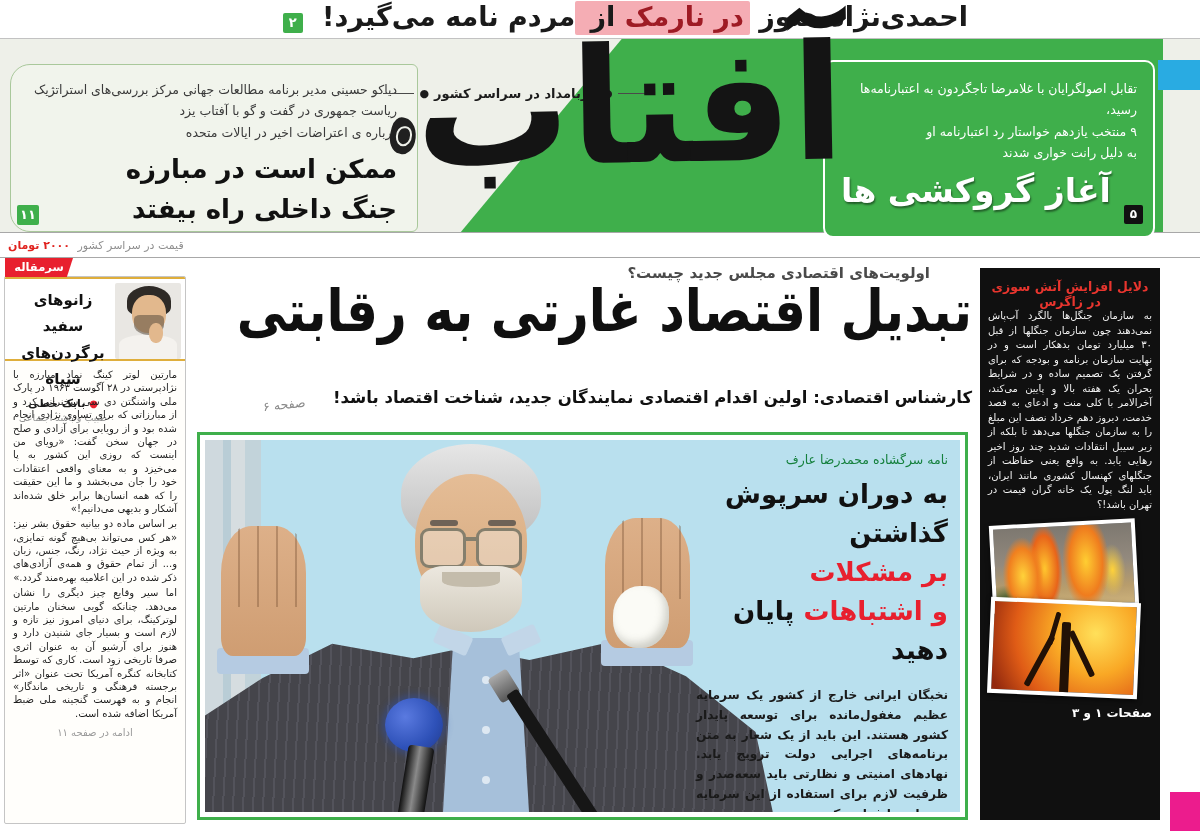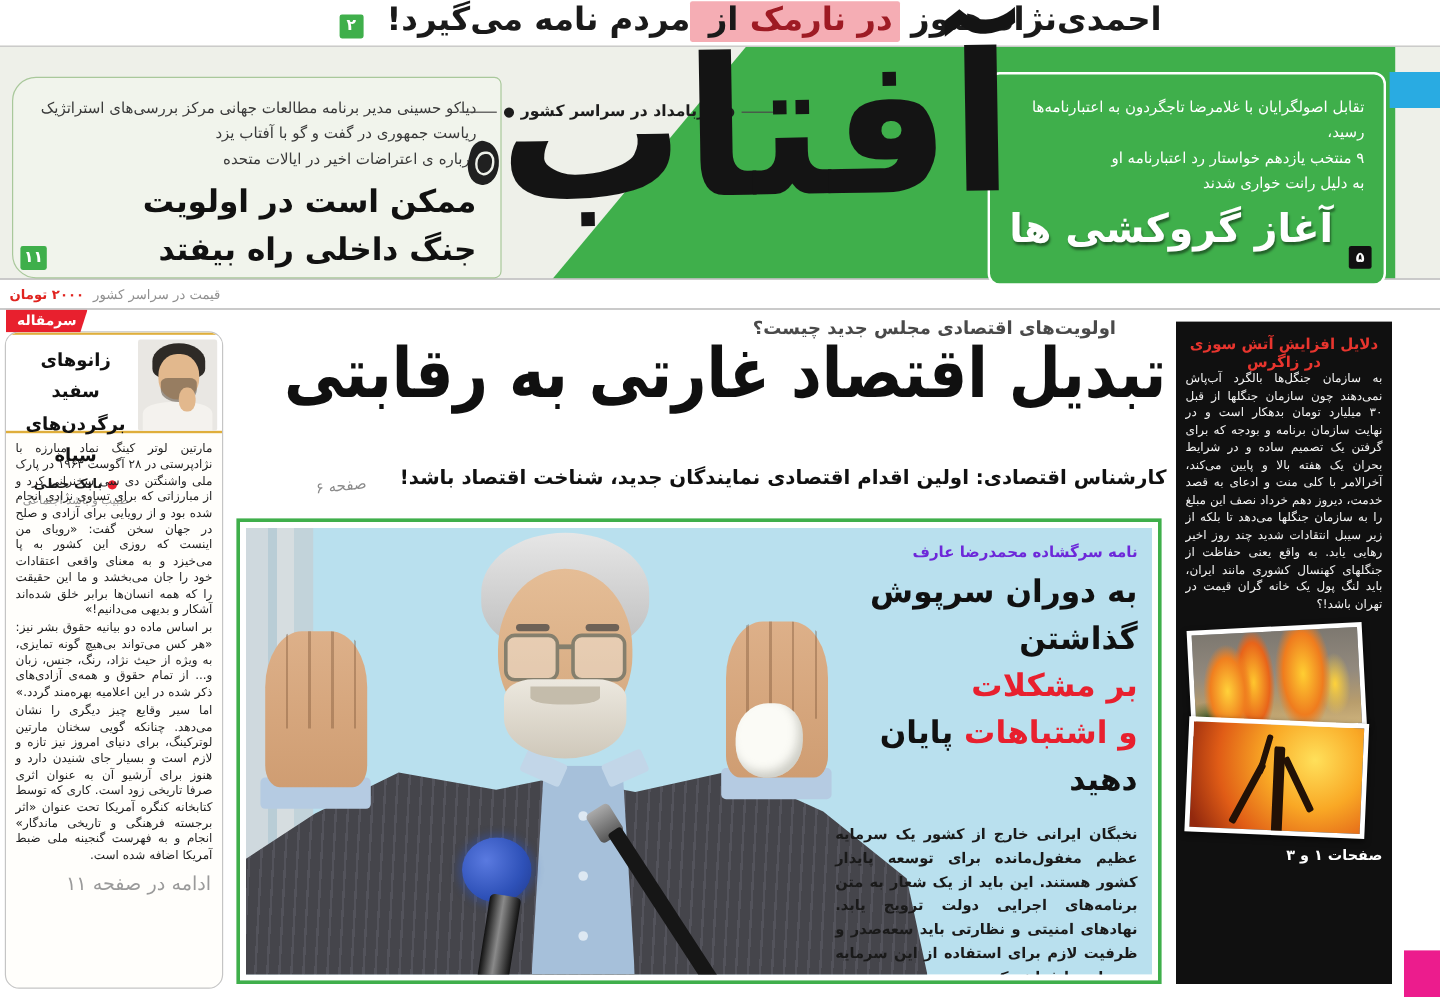--- a/index.html
+++ b/index.html
@@ -52,36 +52,36 @@
   .magenta-marker{top:792px;left:1170px;width:30px;height:39px;background:#ec1c8d}
 
   
   .lead-kicker{top:264px;right:270px;direction:rtl;font-size:15px;font-weight:bold;color:#4a4a4a}
   .lead-headline{top:278px;right:228px;direction:rtl;font-size:50px;font-weight:bold;color:#101010;white-space:nowrap;letter-spacing:-2px;transform:scaleY(1.15);transform-origin:top right}
   .lead-subhead{top:388px;right:228px;direction:rtl;font-size:16.5px;font-weight:bold;color:#111;white-space:nowrap;letter-spacing:-0.5px}
   .lead-pageref{top:397px;left:263px;font-size:12.5px;color:#8a8a8a;transform:rotate(-6deg)}
 
   
   .edit-tab{top:258px;left:5px;width:68px;height:19px;background:#e8202e;color:#fff;font-size:11.5px;font-weight:bold;text-align:center;line-height:19px;clip-path:polygon(0 0,100% 0,91% 100%,0 100%);z-index:2}
-  .edit-box{top:276px;left:4px;width:182px;height:548px;background:#fffefb;border:1px solid #c5c5c5;border-radius:12px;overflow:hidden}
+  .edit-box{top:276px;left:4px;width:182px;height:548px;background:#fffefb;border:1px solid #c5c5c5;border-radius:2px;overflow:hidden}
   .edit-header{display:flex;flex-direction:row;border-top:2px solid #dfae3b;border-bottom:2px solid #dfae3b;height:84px;padding:4px 4px 2px 6px;background:#fff}
   .edit-titleblock{width:104px;text-align:center;padding-top:4px}
   .edit-title{font-size:15px;font-weight:bold;color:#111;line-height:1.75;letter-spacing:-0.5px}
   .edit-author{font-size:11px;font-weight:bold;color:#1a1a1a;margin-top:5px;direction:rtl}
   .edit-author .dot{color:#e8202e;font-size:10px}
   .edit-authortitle{font-size:9.5px;color:#8f8f8f;margin-top:2px}
   .author-photo{width:66px;height:76px;background:#e9e7e3;position:relative;overflow:hidden;border-radius:2px}
   .ap-hair{position:absolute;left:12px;top:3px;width:44px;height:30px;background:#2e2a26;border-radius:50% 50% 30% 30%}
   .ap-face{position:absolute;left:17px;top:12px;width:34px;height:38px;background:#e2b88d;border-radius:46%}
   .ap-beard{position:absolute;left:19px;top:32px;width:30px;height:20px;background:#5a4c3e;border-radius:20% 20% 50% 50%;opacity:.55}
   .ap-shirt{position:absolute;left:4px;top:52px;width:58px;height:24px;background:#f4f2ee;border-radius:40% 40% 0 0}
   .ap-hand{position:absolute;left:34px;top:40px;width:14px;height:20px;background:#e2b88d;border-radius:45%}
   .edit-body{direction:rtl;text-align:justify;font-size:10px;line-height:1.34;color:#1f1f1f;padding:7px 8px 0}
   .edit-body p{margin-bottom:2px}
-  .edit-continue{direction:rtl;text-align:right;font-size:16px;color:#9a9a9a;padding:5px 9px}
+  .edit-continue{direction:rtl;text-align:center;font-size:10px;color:#9a9a9a;padding:5px 9px}
 
   
   .photo-box{top:432px;left:197px;width:771px;height:388px;border:3px solid #3faf4b;background:#fff;padding:5px;z-index:1}
   .photo-area{position:relative;width:100%;height:100%;background:#b9e0ee;overflow:hidden}
   .window-band{position:absolute;left:0;top:0;width:56px;height:100%;background:linear-gradient(90deg,#cfd9de 0 18px,#b9cdd6 18px 26px,#d6dde0 26px 40px,#c2d3da 40px 56px)}
   .hair{position:absolute;left:196px;top:4px;width:140px;height:100px;background:linear-gradient(#e6e6e6,#bdbdbd);border-radius:50% 50% 42% 42%}
   .face{position:absolute;left:210px;top:34px;width:112px;height:134px;background:linear-gradient(#e5bd96,#d4a87e);border-radius:50% 50% 46% 46%}
   .brow{position:absolute;width:28px;height:6px;background:#6e6257;border-radius:3px}
   .brow.l{left:225px;top:80px}.brow.r{left:283px;top:80px}
   .glasses{position:absolute;left:215px;top:88px;width:106px;height:42px}
@@ -100,21 +100,21 @@
   .hand.l{left:16px;top:86px}
   .hand.r{left:400px;top:78px}
   .cuff{position:absolute;width:92px;height:26px;background:#b5cbe2;border-radius:4px}
   .cuff.l{left:12px;top:208px}.cuff.r{left:396px;top:200px}
   .tissue{position:absolute;left:408px;top:146px;width:56px;height:62px;background:#fbfbf6;border-radius:48% 42% 50% 44%;box-shadow:inset -4px -5px 8px rgba(150,150,140,.45);z-index:3}
   .mic-ball{position:absolute;left:180px;top:258px;width:58px;height:54px;border-radius:50%;background:radial-gradient(circle at 35% 35%,#5a7ae0,#2e51b8 60%,#20398c);box-shadow:0 0 7px 3px rgba(46,81,184,.45);z-index:4}
   .mic-shaft{position:absolute;left:198px;top:306px;width:26px;height:72px;background:linear-gradient(90deg,#101010,#8a8a8a 45%,#101010);border-radius:4px;transform:rotate(9deg);z-index:4}
   .mic2-head{position:absolute;left:288px;top:232px;width:22px;height:28px;background:linear-gradient(#aaa,#555);border-radius:4px;transform:rotate(-32deg);z-index:4}
   .mic2-shaft{position:absolute;left:300px;top:252px;width:13px;height:185px;background:#161616;border-radius:3px;transform:rotate(-33deg);transform-origin:top center;z-index:4}
   .aref-text{position:absolute;right:12px;top:12px;width:252px;direction:rtl;text-align:right;z-index:6}
-  .aref-caption{font-size:12.5px;font-weight:bold;color:#6d28d9}
+  .aref-caption{font-size:12.5px;font-weight:normal;color:#15803d}
   .aref-headline{font-size:26px;font-weight:bold;line-height:1.5;color:#111;margin-top:8px;letter-spacing:-1px}
   .aref-headline .red{color:#e8202e}
   .aref-body{font-size:12.2px;font-weight:bold;color:#1a1a1a;line-height:1.62;text-align:justify;margin-top:16px}
 
   
   .fire-box{top:268px;left:980px;width:180px;height:552px;background:#101010;direction:rtl;padding:8px;overflow:hidden}
   .fire-kicker{color:#e8352e;font-size:12.5px;font-weight:bold;text-align:center;margin-top:3px}
   .fire-headline{color:#fff;font-size:25px;font-weight:bold;text-align:center;line-height:1.4;margin:9px 0 8px;letter-spacing:-1px}
   .fire-body{color:#f2f2f2;font-size:10px;line-height:1.45;text-align:justify}
   .fire-photos{position:relative;height:178px;margin-top:8px}
@@ -165,21 +165,21 @@
   <div class="price-line">
     <span>قیمت در سراسر کشور</span>
     <span class="red">۲۰۰۰ تومان</span>
   </div>
 </div>
 
 <div class="abs us-box">
   <div class="intro">دیاکو حسینی مدیر برنامه مطالعات جهانی مرکز بررسی‌های استراتژیک</div>
   <div class="intro">ریاست جمهوری در گفت و گو با آفتاب یزد</div>
   <div class="intro">درباره ی اعتراضات اخیر در ایالات متحده</div>
-  <div class="headline">ممکن است در اولویت</div>
+  <div class="headline">ممکن است در مبارزه</div>
   <div class="headline" style="margin-top:0">جنگ داخلی راه بیفتد</div>
   <span class="badge-green">۱۱</span>
 </div>
 
 <div class="abs majles-box">
   <div class="intro">تقابل اصولگرایان با غلامرضا تاجگردون به اعتبارنامه‌ها رسید،</div>
   <div class="intro">۹ منتخب یازدهم خواستار رد اعتبارنامه او</div>
   <div class="intro">به دلیل رانت خواری شدند</div>
   <div class="headline">آغاز گروکشی ها</div>
   <div class="badge-black">۵</div>

